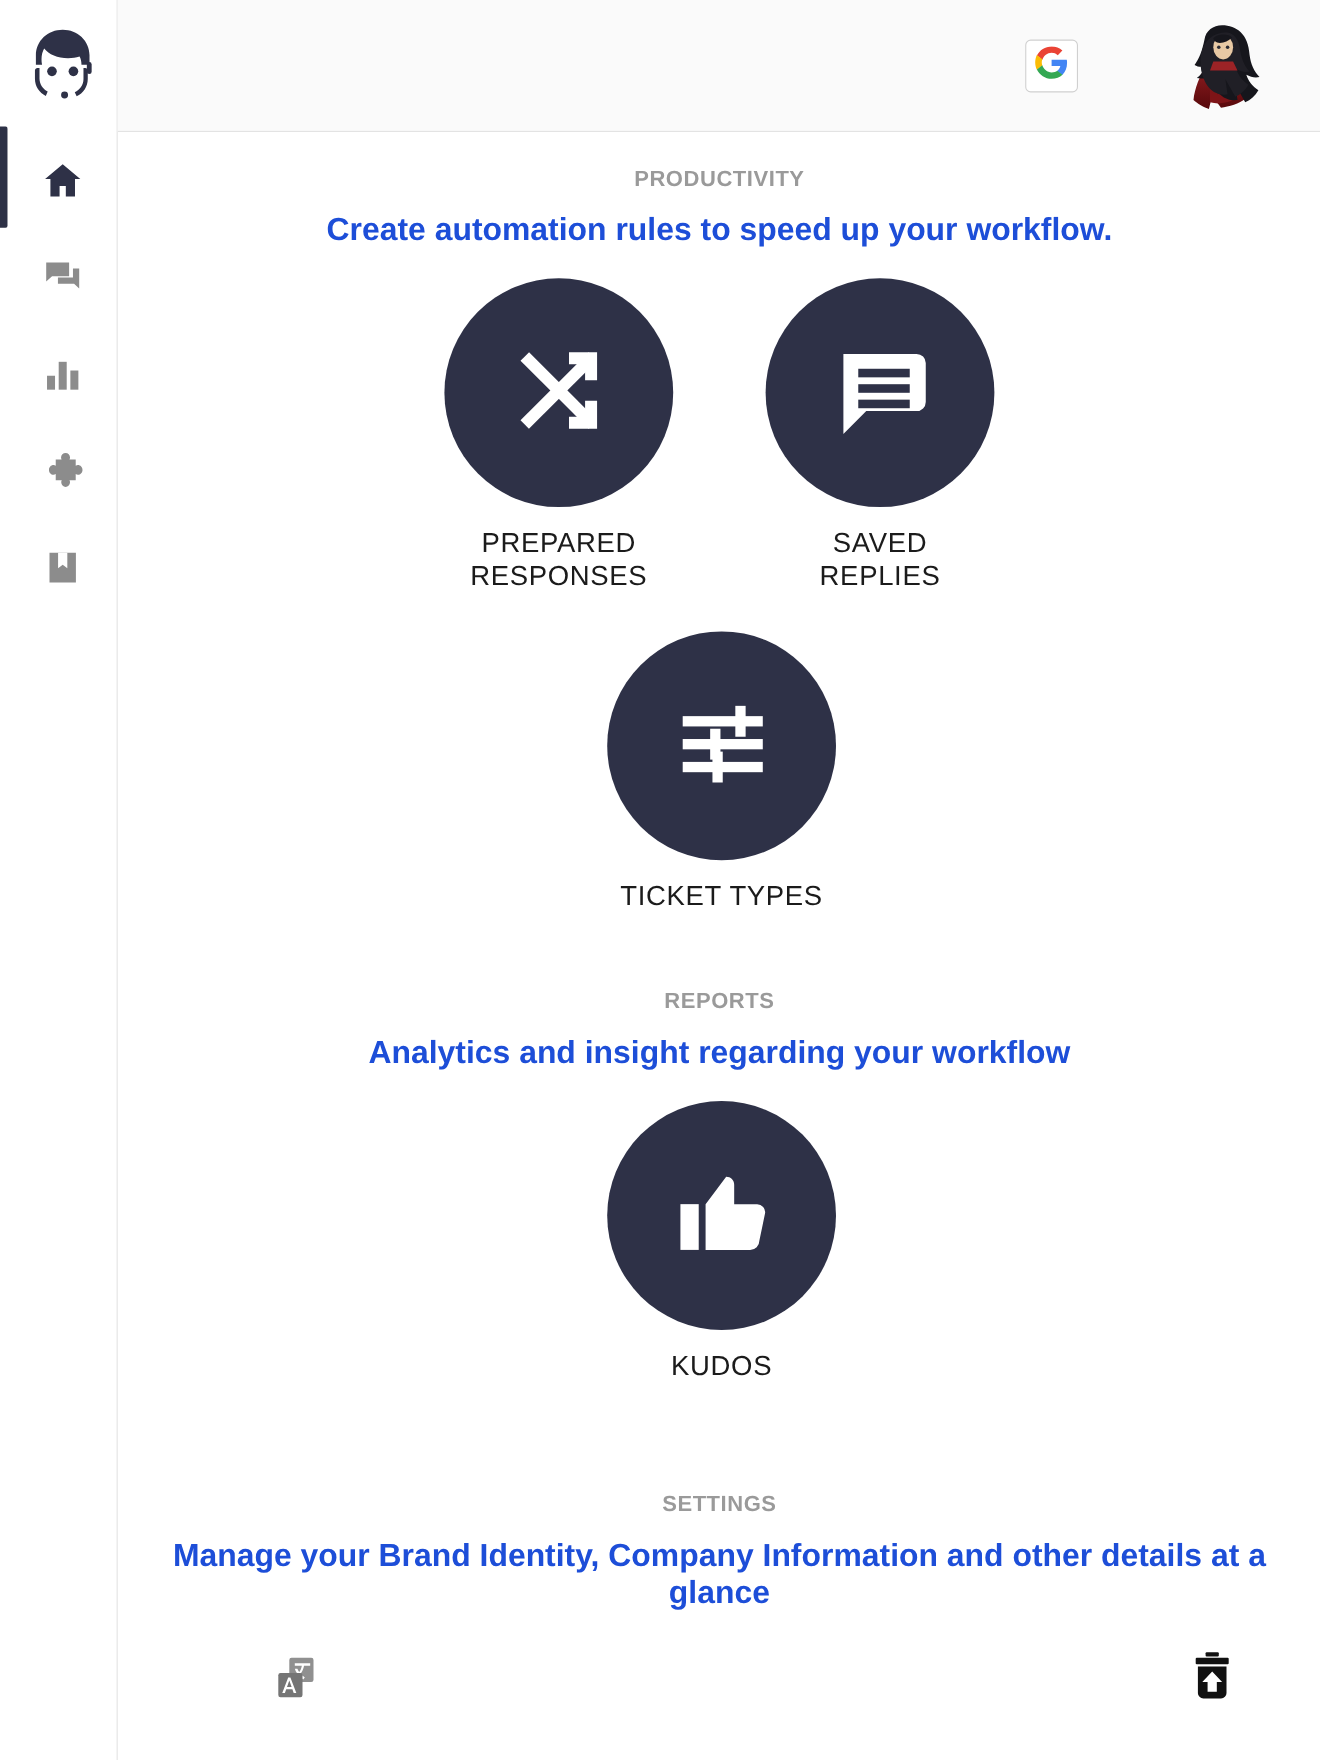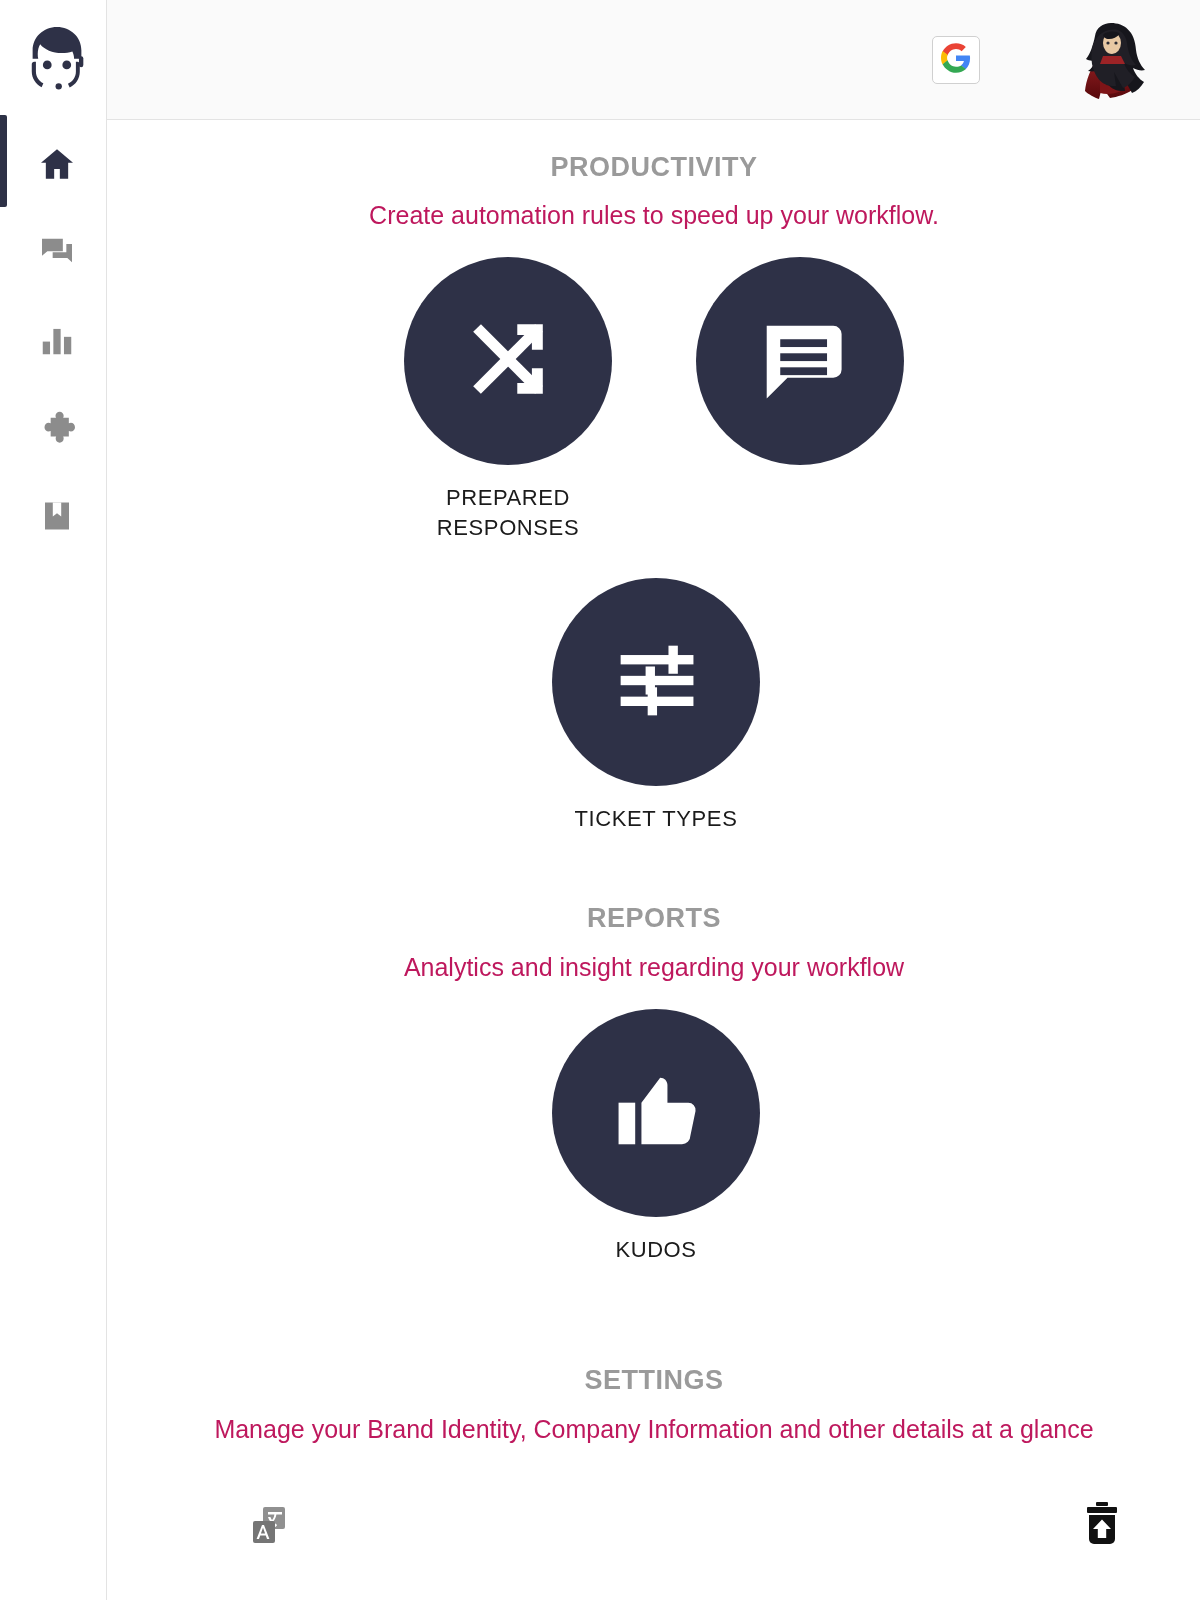--- a/index.html
+++ b/index.html
@@ -44,35 +44,35 @@
     justify-content:center; cursor:pointer;
   }
 
   
   #content{
     position:absolute; left:108px; top:120px; width:1092px; height:1480px;
     background:#fff; overflow:hidden; text-align:center;
   }
   .section{ width:100%; }
   .section-title{
-    font-size:27px; font-weight:bold; color:#9a9a9a; letter-spacing:.5px;
+    font-size:20px; font-weight:bold; color:#9a9a9a; letter-spacing:.5px;
   }
   .section-sub{
-    font-size:25px; color:#be185d; font-weight:normal;
+    font-size:29px; color:#1d4ed8; font-weight:bold;
   }
   .tile-row{ display:flex; justify-content:center; }
   .tile{
     display:flex; flex-direction:column; align-items:center; cursor:pointer;
   }
   .tile-circle{
     width:208px; height:208px; border-radius:50%;
     background:#2e3147; display:flex; align-items:center; justify-content:center;
   }
   .tile-label{
-    margin-top:18px; font-size:22px; color:#1b1b1b; letter-spacing:.6px;
+    margin-top:18px; font-size:25px; color:#1b1b1b; letter-spacing:.6px;
     line-height:30px; max-width:200px;
   }
 
   
   #sec-productivity-title { margin-top:32px; }
   #sec-productivity-sub   { margin-top:18px; }
   #row-1 { margin-top:27px; gap:84px; }
   #row-2 { margin-top:35px; gap:28px; padding-left:4px; }
   #sec-reports-title { margin-top:69px; }
   #sec-reports-sub   { margin-top:19px; }
@@ -217,20 +217,21 @@
           <div class="tile-circle">
             <span>
               <svg width="104" height="104" viewBox="0 0 100 100">
                 <path fill="#ffffff" d="M18 18h64a8 8 0 0 1 8 8v34a8 8 0 0 1-8 8H38L18 88z"></path>
                 <rect fill="#2e3147" x="31" y="31" width="45" height="7.5"></rect>
                 <rect fill="#2e3147" x="31" y="44.5" width="45" height="7.5"></rect>
                 <rect fill="#2e3147" x="31" y="58" width="45" height="7.5"></rect>
               </svg>
             </span>
           </div>
+          <div class="tile-label">SAVED REPLIES</div>
         </div>
 
 
       </div>
 
       <div id="row-2" class="tile-row">
 
         <div class="tile">
           <div class="tile-circle">
             <span>

